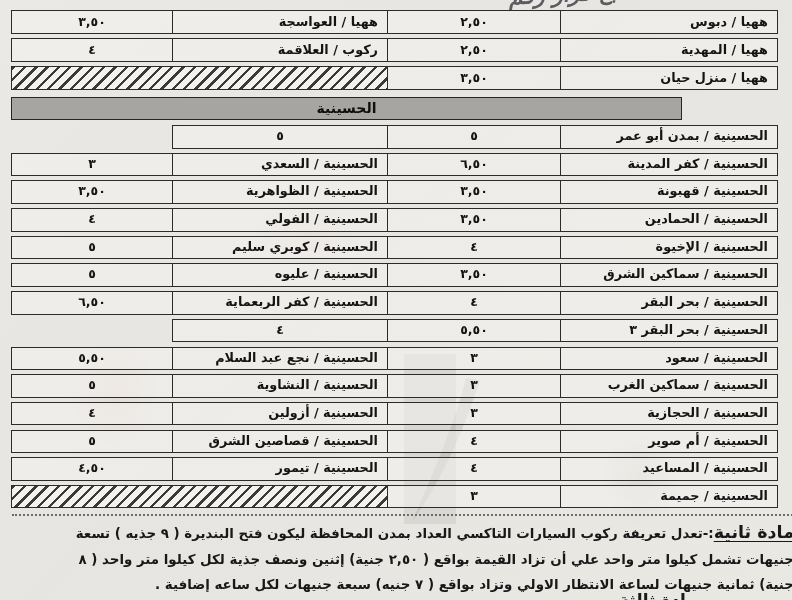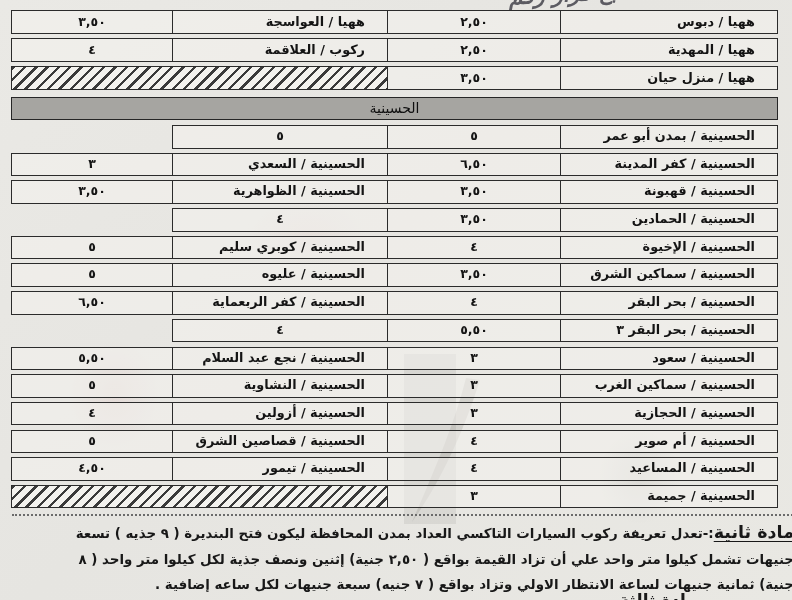--- a/index.html
+++ b/index.html
@@ -25,32 +25,32 @@
   .trow{
     display:grid;grid-template-columns:218px 173px 215px 161px;
     direction:rtl;margin-bottom:4px;
   }
   .cell{
     border:1.6px solid #2b2b2b;box-sizing:border-box;
     background:rgba(244,243,239,.55);
     color:#141414;font-weight:bold;overflow:hidden;white-space:nowrap;
   }
   .trow > .cell + .cell{border-right:none;}
-  .cell.name{text-align:right;padding:0 22px;font-size:12.8px;}
+  .cell.name{text-align:right;padding:0 9px;font-size:12.8px;}
   .cell.price{text-align:center;font-size:12.5px;letter-spacing:1px;}
   .cell.hatched{
     grid-column:span 2;
     background:repeating-linear-gradient(135deg,#3a3a3a 0 2.4px,#f3f2ee 2.4px 8px);
   }
   .top-tbl{top:10px;}
   .top-tbl .cell{height:24px;line-height:21px;}
   .band{
-    position:absolute;top:97px;left:11px;width:767px;height:23px;box-sizing:border-box;
+    position:absolute;top:97px;left:11px;width:671px;height:23px;box-sizing:border-box;
     background:#a6a5a1;border:1.6px solid #262626;
-    text-align:center;font-weight:normal;font-size:14px;color:#0f0f0f;line-height:20px;
+    text-align:center;font-weight:bold;font-size:14px;color:#0f0f0f;line-height:20px;
   }
   .main-tbl{top:125px;}
   .main-tbl .trow{margin-bottom:4.2px;}
   .main-tbl .cell{height:23.5px;line-height:20.5px;}
   
   .footer{
     position:absolute;top:514px;left:12px;width:792px;box-sizing:border-box;
     border-top:2px dotted #6b6b6b;
     padding:4px 10px 0 8px;
     color:#181818;font-weight:bold;font-size:13.4px;line-height:25.5px;
@@ -121,20 +121,21 @@
       </div>
       <div class="trow">
         <div class="cell name">الحسينية / قهبونة</div>
         <div class="cell price">٣,٥٠</div>
         <div class="cell name">الحسينية / الظواهرية</div>
         <div class="cell price">٣,٥٠</div>
       </div>
       <div class="trow">
         <div class="cell name">الحسينية / الحمادين</div>
         <div class="cell price">٣,٥٠</div>
+        <div class="cell name">الحسينية / الفولي</div>
         <div class="cell price">٤</div>
       </div>
       <div class="trow">
         <div class="cell name">الحسينية / الإخيوة</div>
         <div class="cell price">٤</div>
         <div class="cell name">الحسينية / كوبري سليم</div>
         <div class="cell price">٥</div>
       </div>
       <div class="trow">
         <div class="cell name">الحسينية / سماكين الشرق</div>

